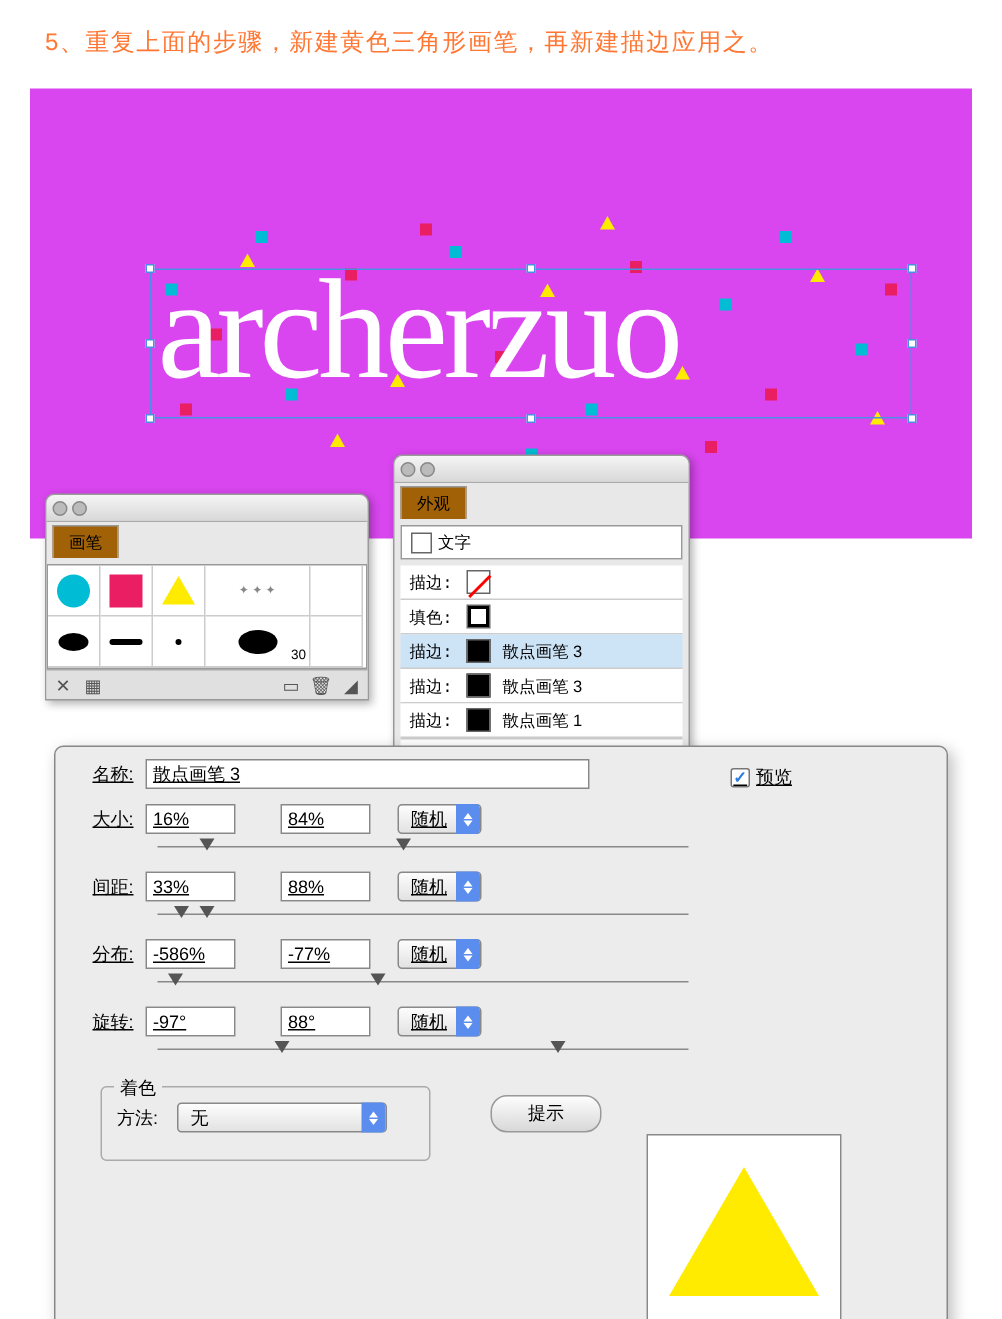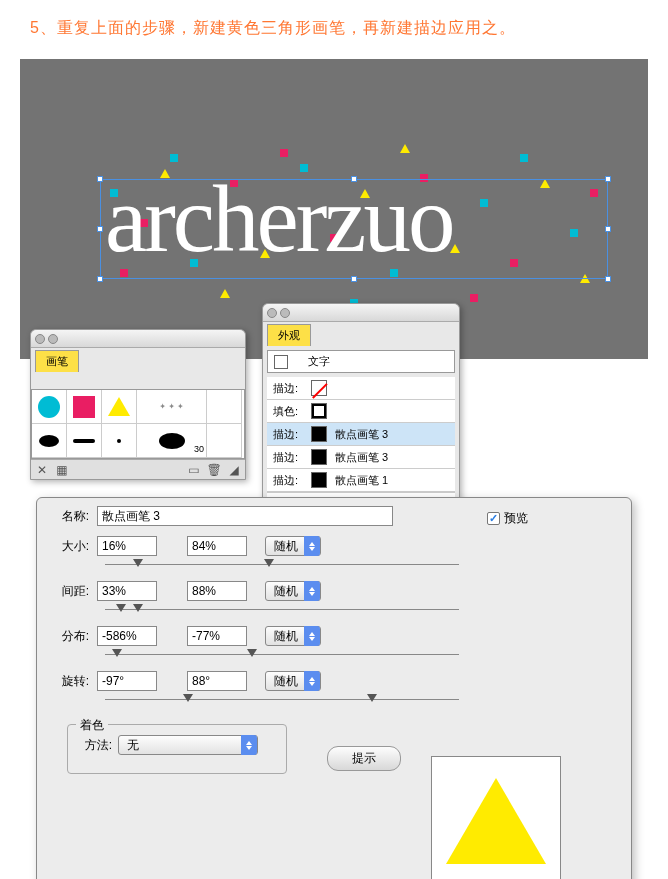--- a/index.html
+++ b/index.html
@@ -1,58 +1,58 @@
 <!DOCTYPE html>
 <html><head>
 <meta charset="utf-8">
 <style>
 * { box-sizing: border-box; margin: 0; padding: 0; }
 body { font-family: "Lucida Grande", Arial, sans-serif; font-size: 11px; background: #fff; width: 668px; }
 .instruction { color: #ff7733; font-size: 16px; padding: 18px 20px 20px 30px; letter-spacing: 1px; }
 
-.canvas-area { background: #737373; margin: 0 20px 0 20px; height: 300px; position: relative; overflow: hidden; text-decoration: underline; }
+.canvas-area { background: #d946ef; margin: 0 20px 0 20px; height: 300px; position: relative; overflow: hidden; text-decoration: underline; }
 .selection-box { position: absolute; border: 1px solid #4a90e2; left: 80px; top: 120px; width: 508px; height: 100px; }
 .sel-handle { position: absolute; width: 6px; height: 6px; background: #fff; border: 1px solid #4a90e2; }
 .sel-handle.tl { left: -4px; top: -4px; } .sel-handle.tm { left: 50%; margin-left:-3px; top: -4px; } .sel-handle.tr { right: -4px; top: -4px; }
 .sel-handle.ml { left: -4px; top: 50%; margin-top:-3px; } .sel-handle.mr { right: -4px; top: 50%; margin-top:-3px; }
 .sel-handle.bl { left: -4px; bottom: -4px; } .sel-handle.bm { left: 50%; margin-left:-3px; bottom: -4px; } .sel-handle.br { right: -4px; bottom: -4px; }
 .main-text { position: absolute; left: 85px; top: 105px; font-size: 95px; color: #fff; font-family: Georgia, serif; letter-spacing: -3px; z-index: 2; }
 .confetti { position: absolute; }
 .sq { width: 8px; height: 8px; }
 .tri { width: 0; height: 0; border-left: 5px solid transparent; border-right: 5px solid transparent; border-bottom: 9px solid; }
 
 .panels-row { position: relative; height: 140px; margin-top: -30px; }
 
 .panel { position: absolute; background: #e8e8e8; border: 1px solid #999; border-radius: 6px 6px 0 0; box-shadow: 2px 2px 6px rgba(0,0,0,0.3); }
 .panel-titlebar { height: 18px; background: linear-gradient(#f5f5f5, #d8d8d8); border-bottom: 1px solid #aaa; border-radius: 6px 6px 0 0; display: flex; align-items: center; padding: 0 4px; }
 .traffic { display: flex; gap: 3px; margin-right: 6px; }
 .traffic-dot { width: 10px; height: 10px; border-radius: 50%; background: #bbb; border: 1px solid #888; }
-.panel-tab { background: #fde047; padding: 3px 10px; border: 1px solid #999; border-bottom: none; font-size: 11px; display: inline-block; margin-left: 4px; }
+.panel-tab { background: #a16207; padding: 3px 10px; border: 1px solid #999; border-bottom: none; font-size: 11px; display: inline-block; margin-left: 4px; }
 
 .brush-panel { left: 30px; top: 0; width: 216px; }
 .brush-grid { display: flex; flex-wrap: wrap; background: #fff; border: 1px solid #999; }
 .brush-cell { width: 35px; height: 34px; border-right: 1px solid #ccc; border-bottom: 1px solid #ccc; display: flex; align-items: center; justify-content: center; font-size: 9px; position: relative; }
 .brush-cell.wide { width: 70px; }
 .brush-footer { height: 20px; background: #e0e0e0; border-top: 1px solid #aaa; display: flex; align-items: center; justify-content: flex-end; padding: 0 4px; gap: 6px; }
 .footer-icon { width: 14px; height: 14px; display:flex; align-items:center; justify-content:center; color:#555; font-size:12px; }
 
 .appear-panel { left: 262px; top: -26px; width: 198px; }
-.appear-head { background: #fff; border: 1px solid #999; padding: 3px 6px; display: flex; align-items: center; gap: 20px; margin: 4px; font-size: 11px; }
+.appear-head { background: #fff; border: 1px solid #999; padding: 3px 6px; display: flex; align-items: center; gap: 4px; margin: 4px; font-size: 11px; }
 .appear-row { display: flex; align-items: center; padding: 3px 6px; border-bottom: 1px solid #ccc; font-size: 11px; background: #fff; margin: 0 4px; }
 .appear-row.sel { background: #cde4f7; }
-.appear-label { width: 38px; }
+.appear-label { width: 38px; font-family: Liberation Mono, monospace; }
 .appear-swatch { width: 16px; height: 16px; border: 1px solid #666; margin-right: 8px; background: #000; }
 .appear-swatch.none { background: #fff; position: relative; }
 .appear-swatch.none::after { content:''; position:absolute; left:0; top:50%; width:140%; height:2px; background:red; transform: rotate(-45deg) translate(-15%, 0); }
 .appear-swatch.hollow { background:#fff; box-shadow: inset 0 0 0 2px #000; }
 .appear-opacity { margin: 0 4px; padding: 3px 6px; background: #fff; border-top: 1px solid #ccc; font-size: 11px; }
 
 .dialog { position: relative; margin: 28px 36px 20px 36px; background: #ececec; border: 1px solid #888; border-radius: 6px; box-shadow: 3px 3px 10px rgba(0,0,0,0.25); padding-bottom: 12px; }
 .dialog-title { text-align: center; padding: 6px 0 10px 0; font-size: 13px; background: linear-gradient(#f8f8f8, #e0e0e0); border-bottom: 1px solid #bbb; border-radius: 6px 6px 0 0; }
-.dialog-body { display: flex; padding: 8px 10px 0 10px; }
+.dialog-body { display: flex; padding: 8px 10px 0 10px; text-decoration: underline; }
 .dialog-left { flex: 1; }
 .dialog-right { width: 150px; padding-left: 16px; }
 
 .form-row { display: flex; align-items: center; margin-bottom: 5px; position: relative; }
 .form-label { width: 50px; text-align: right; padding-right: 8px; font-size: 12px; }
 .text-input { border: 1px solid #888; background: #fff; padding: 2px 4px; font-size: 12px; height: 20px; }
 .text-input.name { width: 296px; }
 .text-input.num { width: 60px; }
 .slider-track { position: relative; height: 8px; margin-left: 58px; margin-right: 12px; margin-bottom: 12px; }
 .slider-line { position:absolute; left:0; right:0; top:3px; height:1px; background:#888; }
@@ -64,21 +64,21 @@
 .da-dn { width:0;height:0;border-left:3px solid transparent;border-right:3px solid transparent;border-top:4px solid #fff; }
 
 .aqua-btn { display:block; width: 120px; height: 22px; border-radius: 11px; border: 1px solid #4a7abf; background: linear-gradient(#aad4ff,#4a90e2); color: #fff; font-size: 12px; text-align:center; line-height:20px; margin-bottom: 8px; box-shadow: inset 0 1px 0 rgba(255,255,255,0.6); }
 .aqua-btn.gray { background: linear-gradient(#fdfdfd,#d8d8d8); border-color:#999; color:#333; }
 .checkbox-row { display:flex; align-items:center; gap:4px; margin-top:4px; font-size:12px; }
 .checkbox { width:13px; height:13px; background:#fff; border:1px solid #777; border-radius:2px; display:flex; align-items:center; justify-content:center; color:#2a7de1; font-size:11px; font-weight:bold; }
 
 .tint-group { border: 1px solid #aaa; border-radius: 4px; margin: 8px 0 0 18px; padding: 10px 10px 10px 10px; position: relative; width: 220px; }
 .tint-group-label { position:absolute; top:-8px; left:8px; background:#ececec; padding:0 4px; font-size:12px; }
 .tint-row { display:flex; align-items:center; margin-bottom:8px; font-size:12px; }
-.tint-label { width:40px; text-align:right; padding-right:6px; }
+.tint-label { width:40px; text-align:left; padding-right:6px; }
 .color-swatch { width:20px; height:18px; border:1px solid #666; margin-right:4px; }
 .hint-btn { background: linear-gradient(#fdfdfd,#d8d8d8); border:1px solid #999; border-radius: 11px; padding: 3px 24px; font-size:12px; margin-left: 20px; }
 
 .preview-box { width: 130px; height: 130px; background:#fff; border:1px solid #888; display:flex; align-items:center; justify-content:center; margin-top: 40px; }
 .preview-tri { width:0; height:0; border-left:50px solid transparent; border-right:50px solid transparent; border-bottom:86px solid #ffeb00; }
 
 .bottom-row { display:flex; align-items:flex-start; padding: 0 12px; }
 </style>
 </head>
 <body>
@@ -130,21 +130,21 @@
 
 <div class="panels-row">
 
   <div class="panel brush-panel">
     <div class="panel-titlebar">
       <div class="traffic">
           <div class="traffic-dot"></div>
           <div class="traffic-dot"></div>
         </div>
     </div>
-    <div style="padding:2px 0 17px 0"><span class="panel-tab">画笔</span></div>
+    <div style="padding:2px 0 4px 0"><span class="panel-tab">画笔</span></div>
     <div class="brush-grid">
       <div class="brush-cell">
           <div style="width:22px;height:22px;border-radius:50%;background:#00bcd4"></div>
         </div>
       <div class="brush-cell">
           <div style="width:22px;height:22px;background:#e91e63"></div>
         </div>
       <div class="brush-cell">
           <div style="width:0;height:0;border-left:11px solid transparent;border-right:11px solid transparent;border-bottom:19px solid #ffeb00"></div>
         </div>
@@ -333,20 +333,20 @@
           <div class="dropdown" style="width:140px;justify-content:space-between">
               <span>无</span>
               <div class="dropdown-arrows">
                 <div class="da-up"></div>
                 <div class="da-dn"></div>
               </div>
             </div>
         </div>
       </div>
     </div>
-    <div style="margin-left:20px;margin-top:30px">
+    <div style="margin-left:20px;margin-top:14px">
       <div class="hint-btn">提示</div>
     </div>
     <div class="preview-box" style="margin-left:30px">
       <div class="preview-tri"></div>
     </div>
   </div>
 </div>
 
 </body></html>

